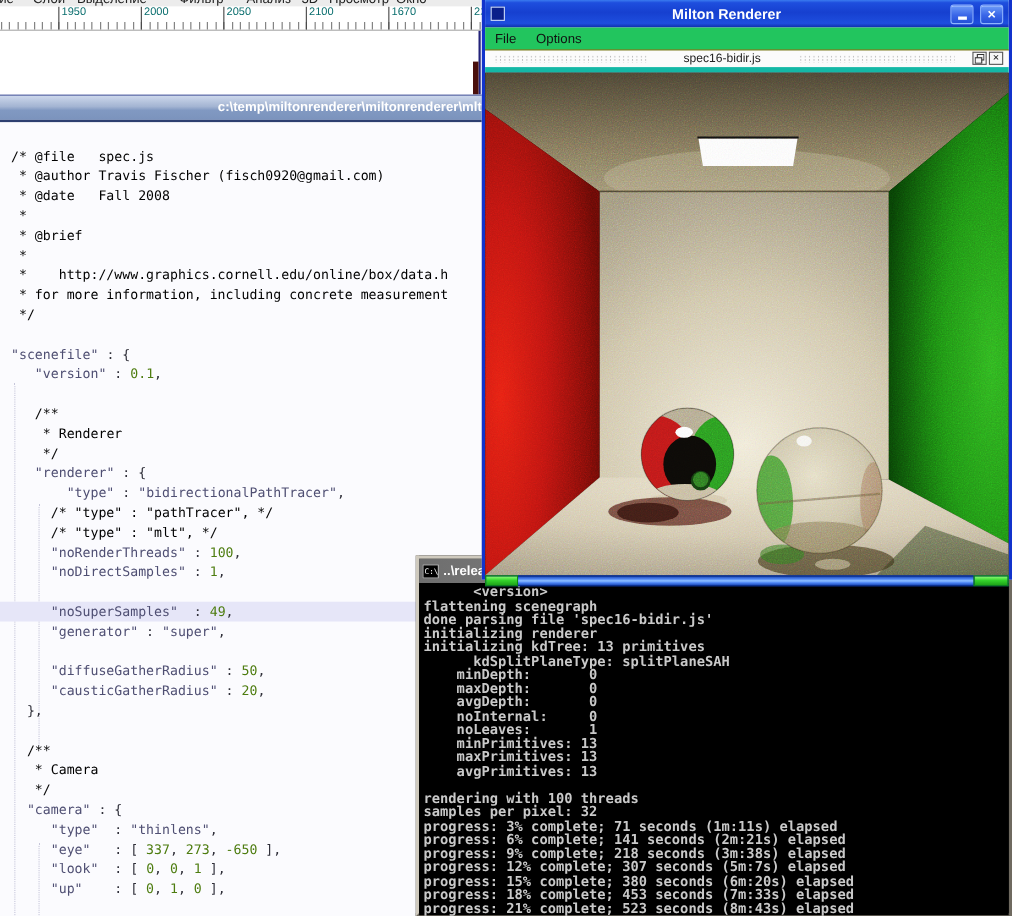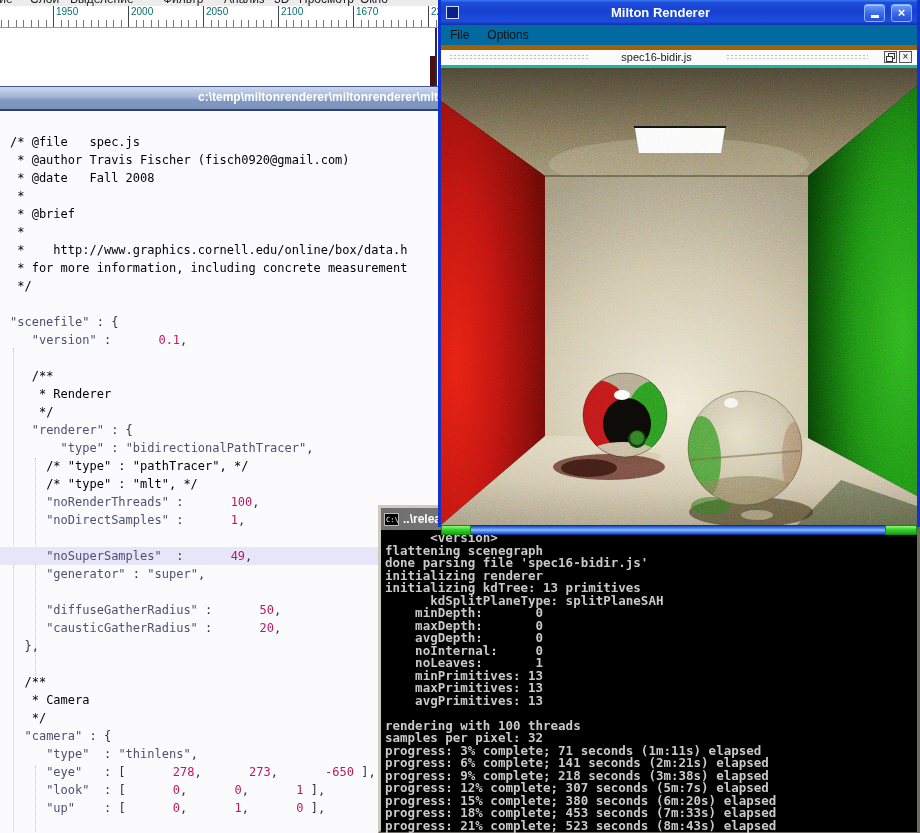--- a/index.html
+++ b/index.html
@@ -30,21 +30,21 @@
         padding:22px 0 0 10px;color:#30303a;}
   .guide{position:absolute;border-left:1px dotted #c6c6da;width:0;}
   .g1{left:13px;top:237px;bottom:0;}
   .g2a{left:35px;top:347px;height:220px;}
   .g2b{left:35px;top:655px;bottom:0;}
   .line{white-space:pre;height:18px;position:relative;}
   .line.hl{background:#e6e6f8;margin-left:-10px;padding-left:10px;width:438px;}
   .cm{color:#000000;}
   .st{color:#4f4f73;}
   .pu{color:#30303a;}
-  .nu{color:#be185d;margin-left:40px;}
+  .nu{color:#4d7c0f;}
   .pl{color:#30303a;}
 
   
   .console{position:absolute;left:378px;top:505px;width:542px;height:328px;z-index:2;
            background:#000;border:3px solid #cfcabe;border-right-color:#6f6a60;border-bottom-color:#6f6a60;
            box-sizing:border-box;}
   .console-title{height:22px;background:linear-gradient(90deg,#6e6e6e,#a6a6a6);
            display:flex;align-items:center;padding:0 3px;gap:4px;}
   .console-title .ttext{color:#fff;font-weight:bold;font-size:12px;white-space:nowrap;}
   .cicon{width:15px;height:13px;background:#000;border:1px solid #b8b8b8;color:#fff;
@@ -60,24 +60,24 @@
           background:#fff;}
   .m-title{height:25px;display:flex;align-items:center;padding:0 5px;gap:4px;
         background:linear-gradient(180deg,#3a7bf0 0%,#1e4ede 10%,#1640d0 45%,#1e4ede 85%,#0e2fa8 100%);}
   .m-appicon{width:11px;height:11px;border:1px solid #cfe0ff;background:#0a1f8a;}
   .m-title .ttext{flex:1;text-align:center;color:#fff;font-weight:bold;font-size:13px;}
   .tbtn{width:21px;height:18px;margin-left:2px;border-radius:3px;border:1px solid #8fb4ff;
         background:linear-gradient(180deg,#6f9ef8 0%,#3a66e8 55%,#2450d8 100%);
         box-shadow:inset 0 1px 0 rgba(255,255,255,.45);display:flex;align-items:center;
         justify-content:center;color:#fff;font-weight:bold;font-size:13px;line-height:13px;box-sizing:border-box;}
   .tbtn .minbar{width:8px;height:3px;background:#fff;margin-top:8px;}
-  .m-menu{height:20px;background:#0369a1;border-bottom:5px solid #a16207;display:flex;
+  .m-menu{height:20px;background:#22c55e;border-bottom:1px solid #a16207;display:flex;
         align-items:center;font-size:12px;color:#111;}
   .m-menu span{padding:0 9px;}
-  .m-tab{position:relative;height:15px;background:#fbfbfb;border-bottom:3px solid #14b8a6;}
+  .m-tab{position:relative;height:15px;background:#fbfbfb;border-bottom:5px solid #14b8a6;}
   .dots{position:absolute;top:4px;height:7px;
         background-image:radial-gradient(#bdbdbd 0.8px,transparent 0.95px);
         background-size:4px 3px;}
   .dots.dl{left:8px;width:140px;}
   .dots.dr{left:285px;width:142px;}
   .m-tab .ttext{position:absolute;left:0;right:45px;text-align:center;top:0;
         font-size:11px;line-height:14px;color:#222;}
   .dockbtn{position:absolute;top:1px;width:13px;height:12px;border:1px solid #555;background:#f6f6f6;
         display:flex;align-items:center;justify-content:center;box-sizing:border-box;}
   .db-restore{right:20px;}
@@ -219,21 +219,21 @@
           <div class="line">&nbsp;</div>
           <div class="line"><span class="pl">     </span><span class="st">"diffuseGatherRadius"</span><span class="pu"> : </span><span class="nu">50</span><span class="pu">,</span></div>
           <div class="line"><span class="pl">     </span><span class="st">"causticGatherRadius"</span><span class="pu"> : </span><span class="nu">20</span><span class="pu">,</span></div>
           <div class="line"><span class="pl">  </span><span class="pu">},</span></div>
           <div class="line">&nbsp;</div>
           <div class="line"><span class="pl">  </span><span class="cm">/**</span></div>
           <div class="line"><span class="pl">  </span><span class="cm"> * Camera</span></div>
           <div class="line"><span class="pl">  </span><span class="cm"> */</span></div>
           <div class="line"><span class="pl">  </span><span class="st">"camera"</span><span class="pu"> : {</span></div>
           <div class="line"><span class="pl">     </span><span class="st">"type"</span><span class="pu">  : </span><span class="st">"thinlens"</span><span class="pu">,</span></div>
-          <div class="line"><span class="pl">     </span><span class="st">"eye"</span><span class="pu">   : [ </span><span class="nu">278</span><span class="pu">, </span><span class="nu">273</span><span class="pu">, </span><span class="nu">-650</span><span class="pu"> ],</span></div>
+          <div class="line"><span class="pl">     </span><span class="st">"eye"</span><span class="pu">   : [ </span><span class="nu">337</span><span class="pu">, </span><span class="nu">273</span><span class="pu">, </span><span class="nu">-650</span><span class="pu"> ],</span></div>
           <div class="line"><span class="pl">     </span><span class="st">"look"</span><span class="pu">  : [ </span><span class="nu">0</span><span class="pu">, </span><span class="nu">0</span><span class="pu">, </span><span class="nu">1</span><span class="pu"> ],</span></div>
           <div class="line"><span class="pl">     </span><span class="st">"up"</span><span class="pu">    : [ </span><span class="nu">0</span><span class="pu">, </span><span class="nu">1</span><span class="pu">, </span><span class="nu">0</span><span class="pu"> ],</span></div>
         </div>
     </div>
   </div>
 
   <div class="console">
     <div class="console-title">
       <span class="cicon">C:\</span>
       <span class="ttext">..\relea</span>

